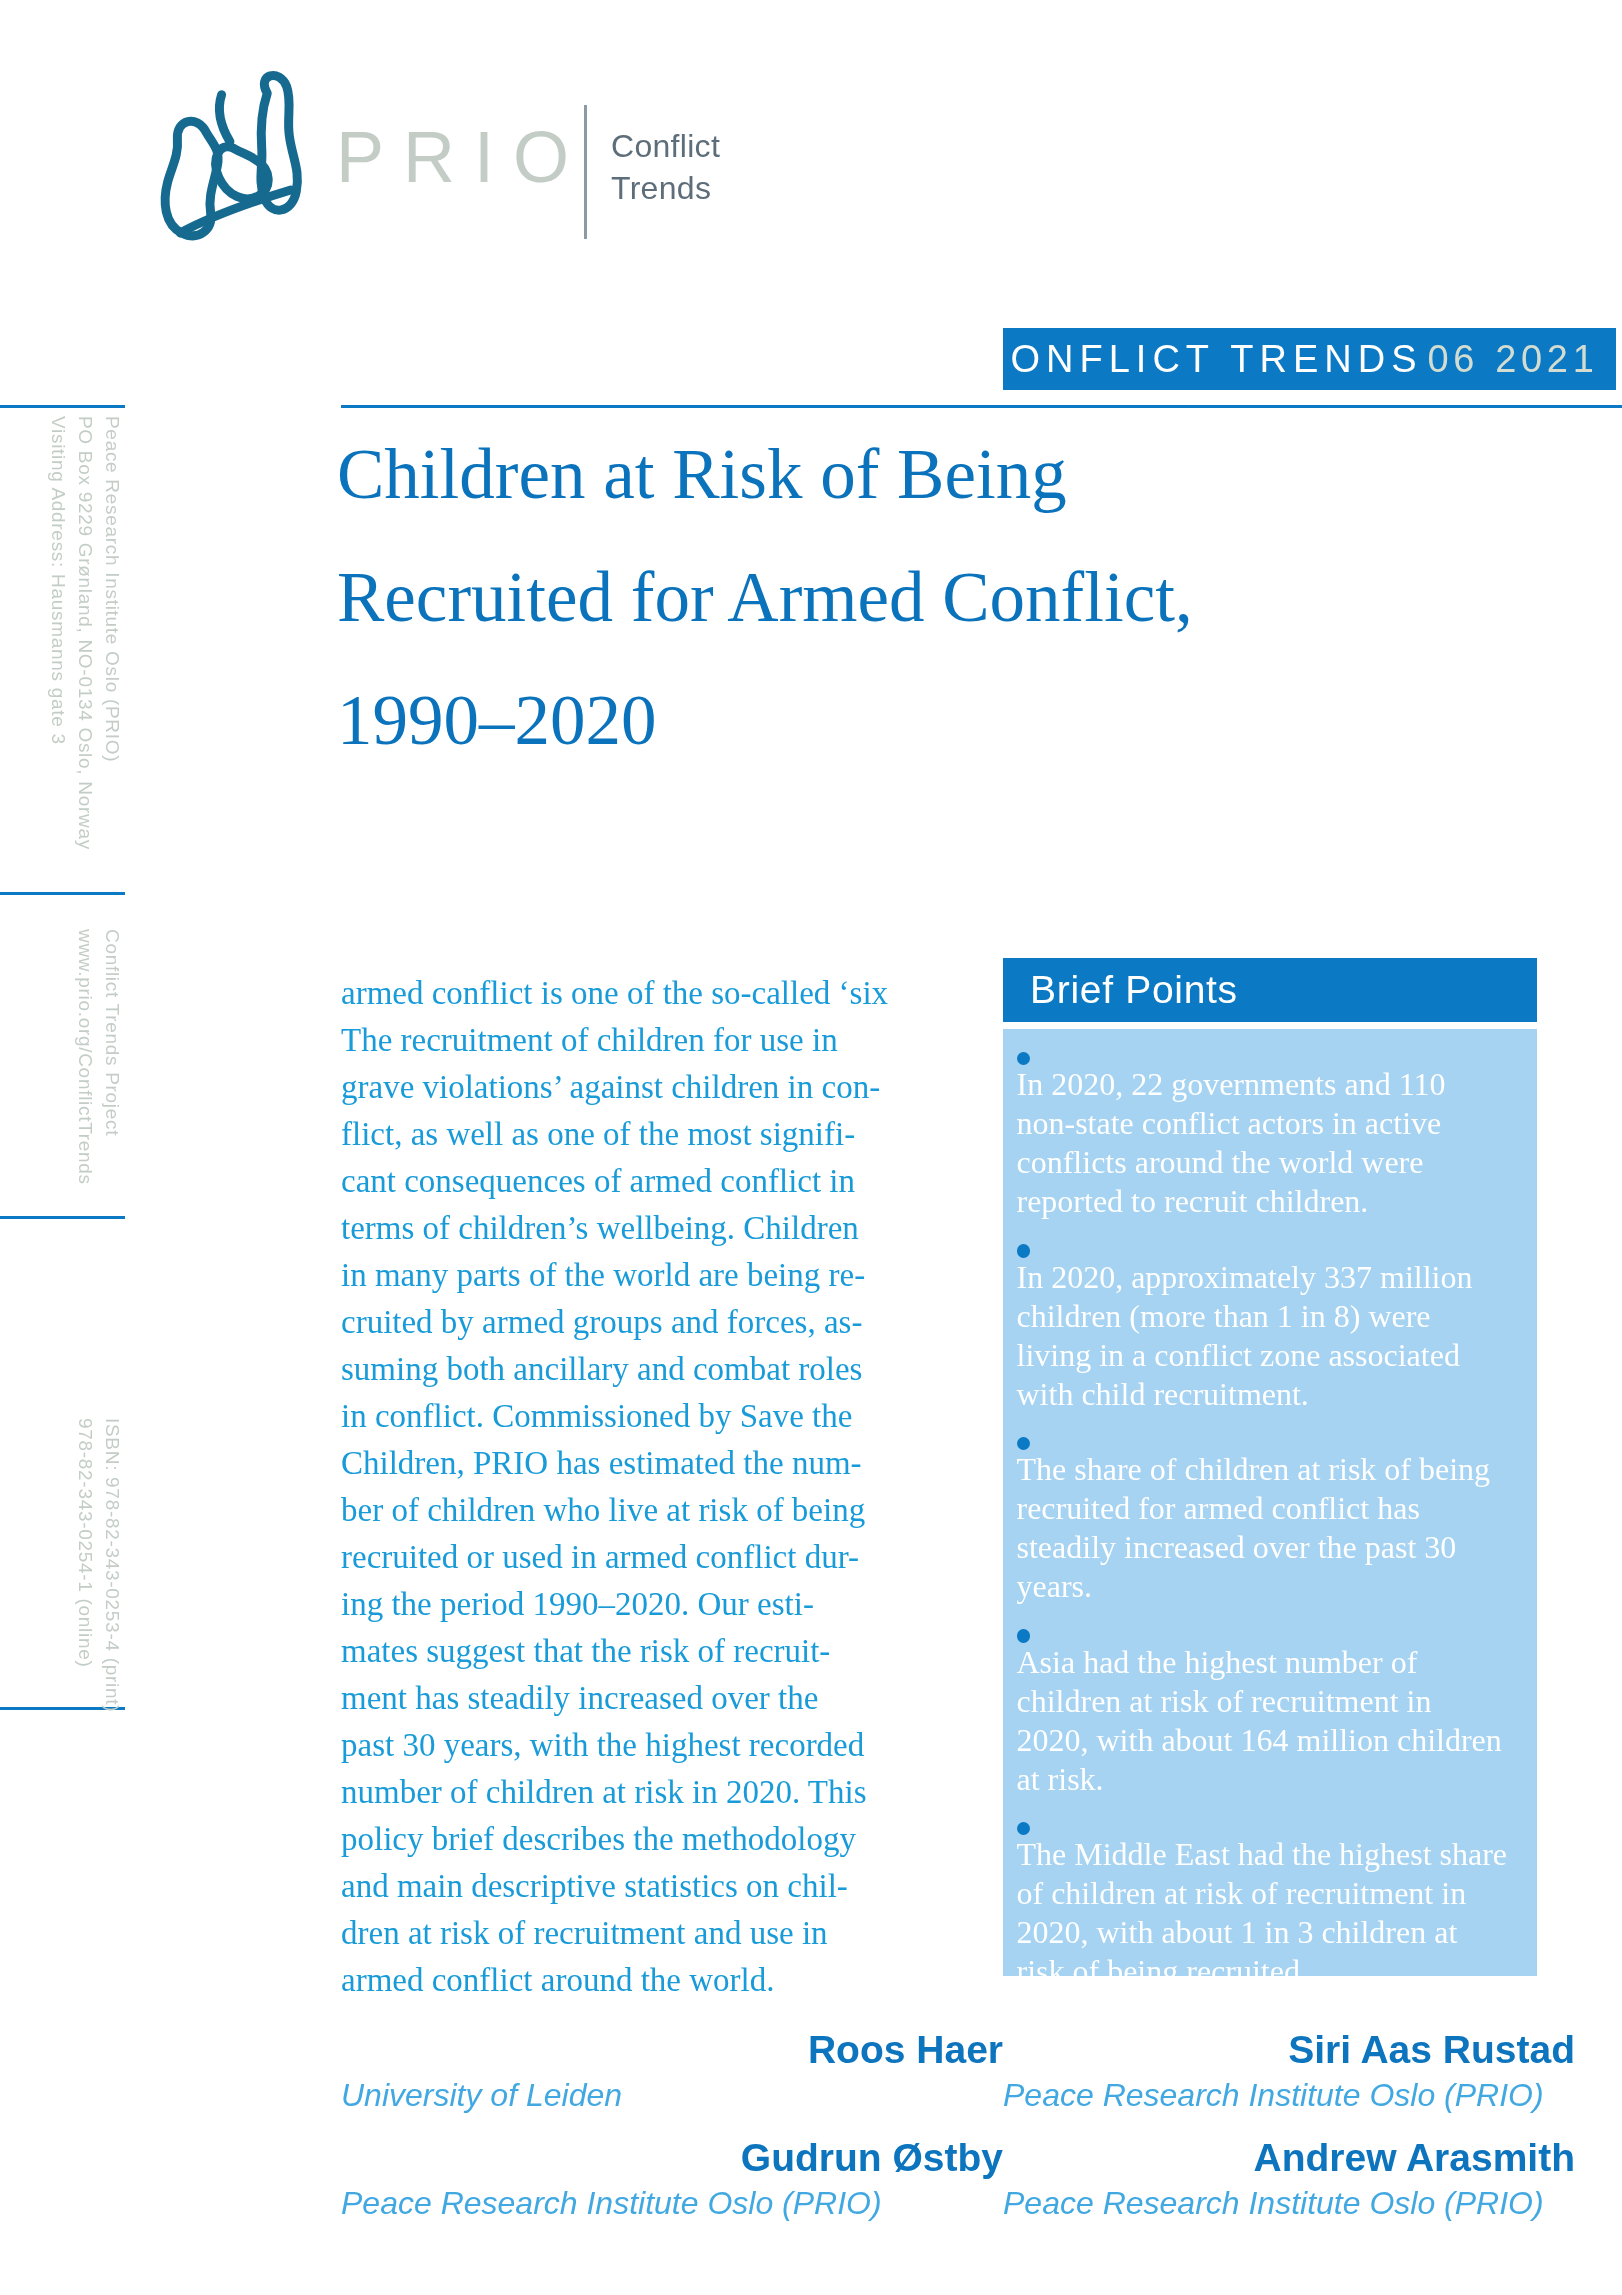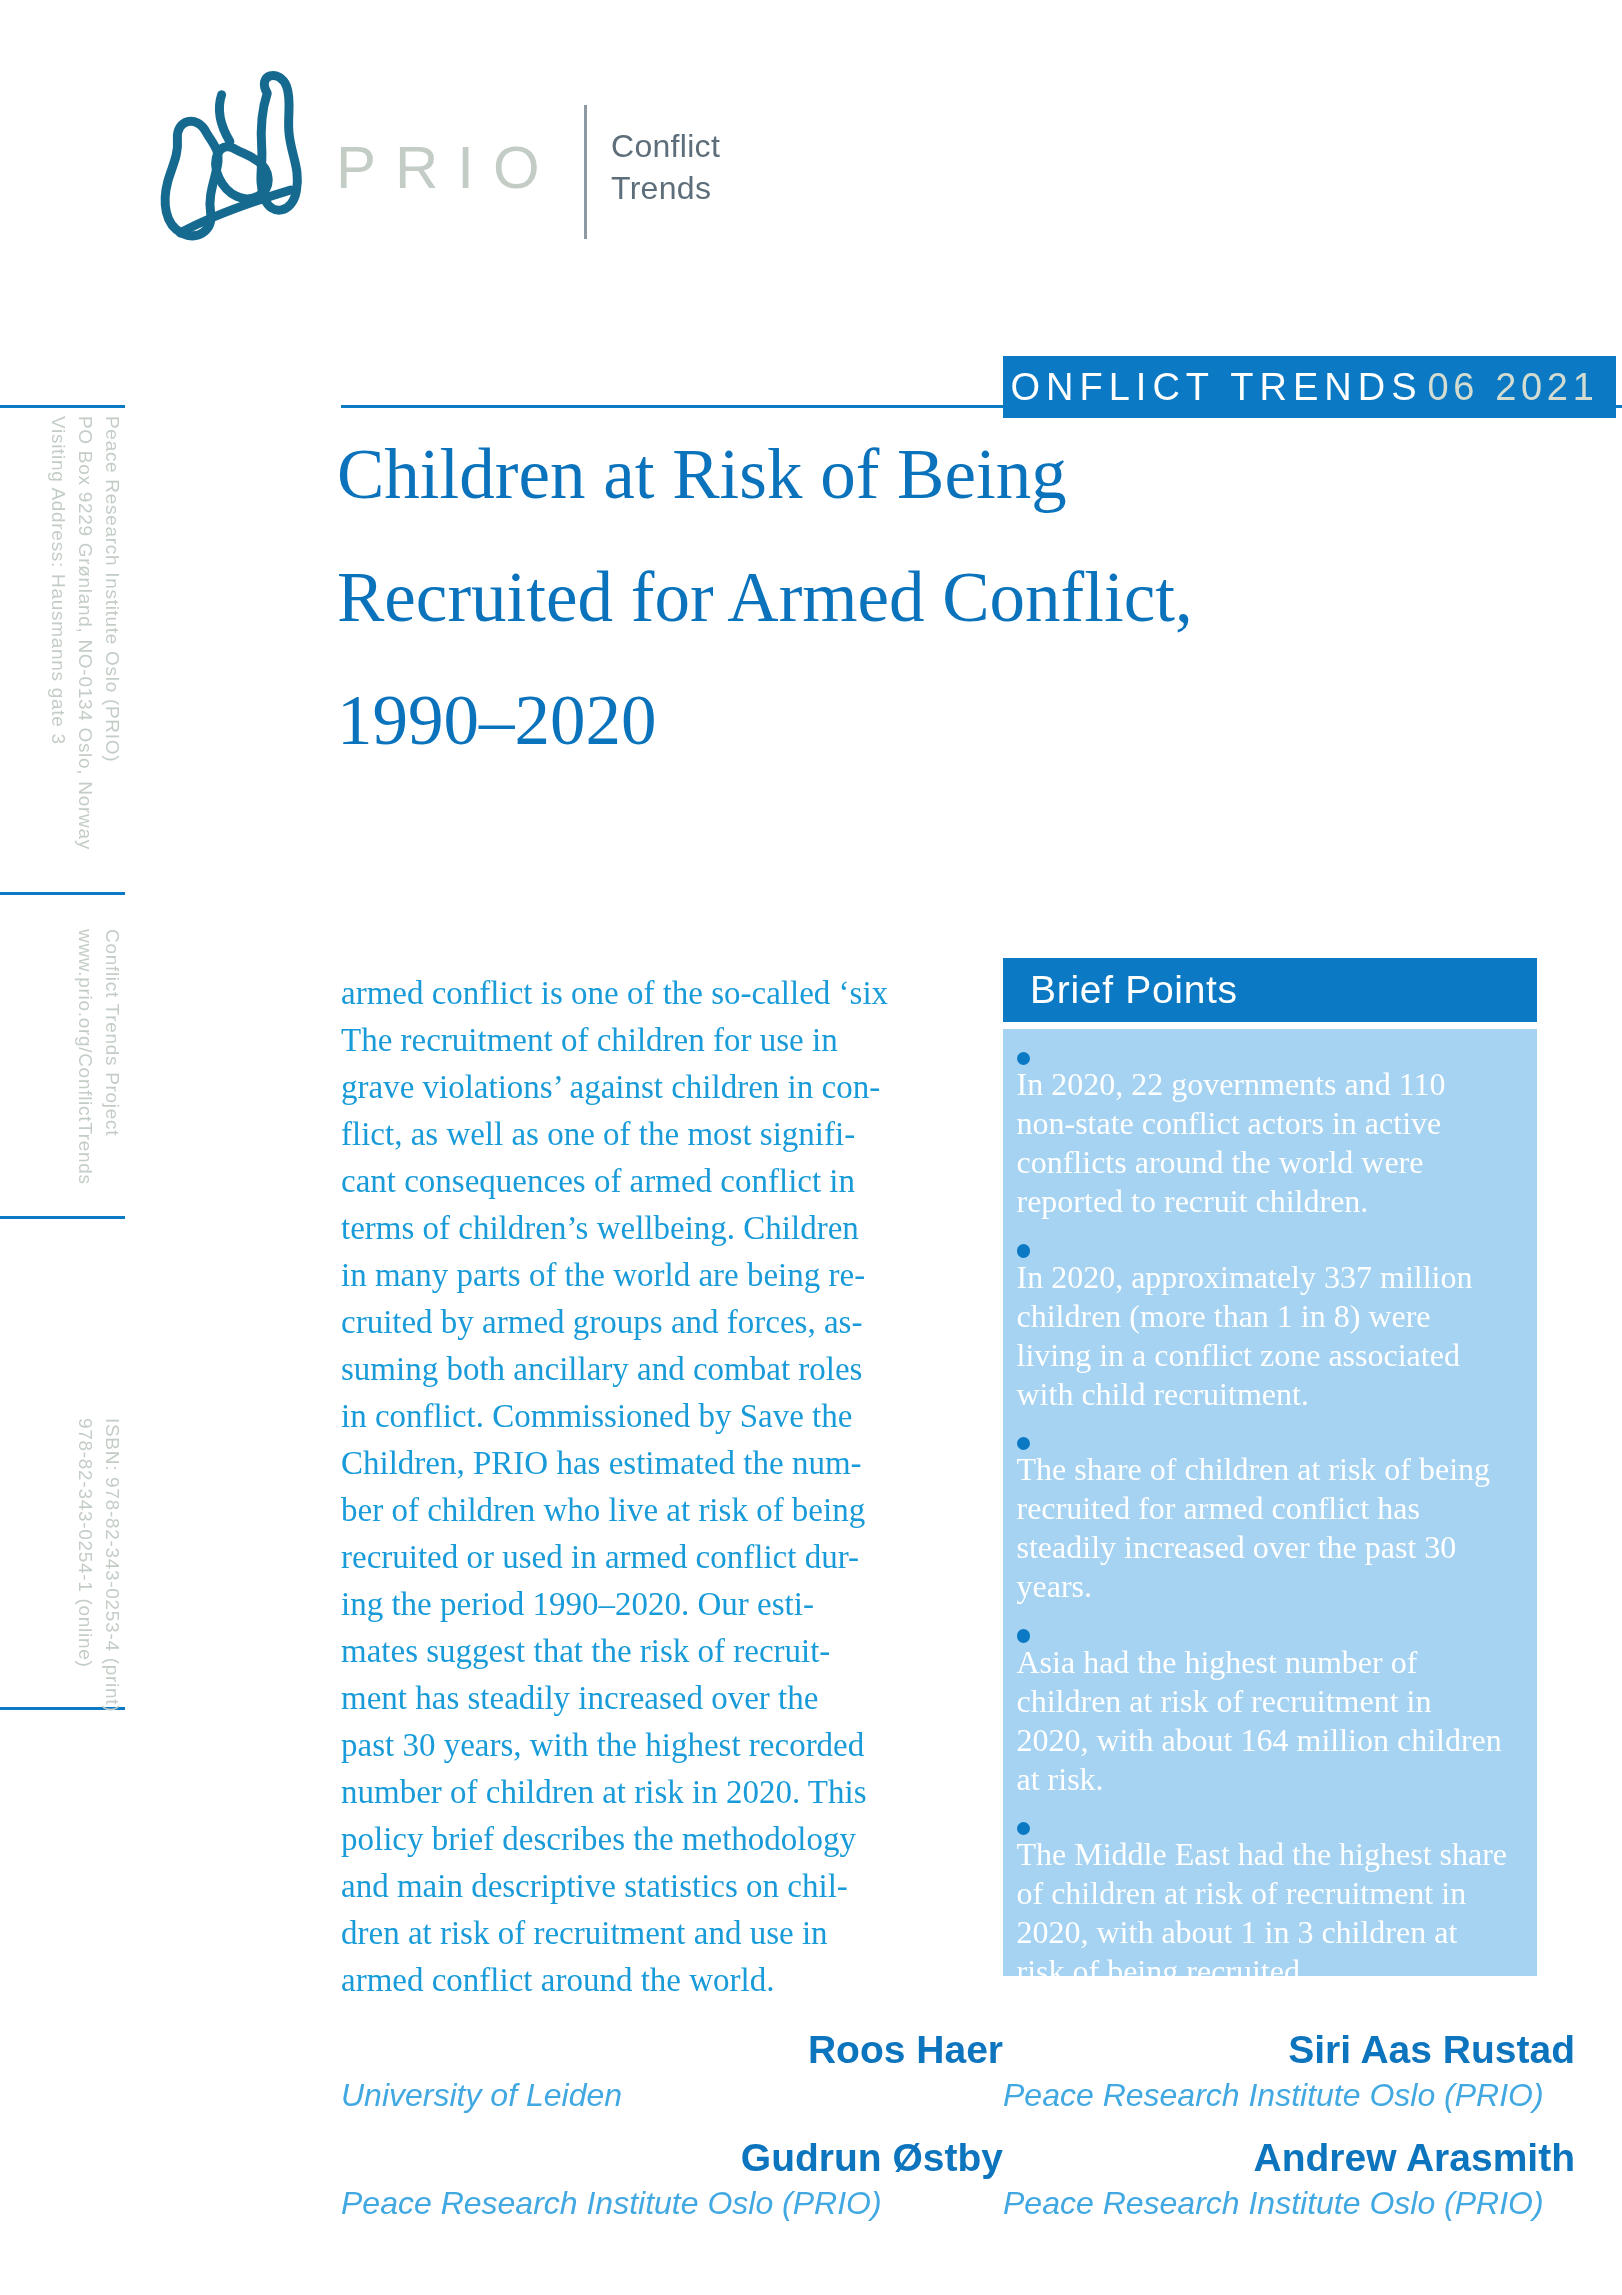--- a/index.html
+++ b/index.html
@@ -1,28 +1,28 @@
 <!DOCTYPE html>
 <html style="font-size:10.8px"><head>
 <meta charset="utf-8">
 <style>
   html,body{margin:0;padding:0;background:#ffffff;}
   .page{position:relative;width:1622px;height:2295px;background:#ffffff;overflow:hidden;
         font-family:"Liberation Sans", sans-serif;}
 
   
   .logo-svg{position:absolute;left:152px;top:67px;width:160px;height:197px;}
-  .wordmark{position:absolute;left:336px;top:123px;font-size:60px;line-height:90px;
+  .wordmark{position:absolute;left:336px;top:112px;font-size:72px;line-height:90px;
             letter-spacing:19px;color:#c3cdc6;}
   .logo-divider{position:absolute;left:584px;top:105px;width:2.7px;height:134px;background:#8d9aa3;}
   .lockup{position:absolute;left:611px;top:125px;font-size:32px;line-height:42px;
           color:#5d6e7a;letter-spacing:0.3px;}
 
   
-  .issue-bar{position:absolute;left:1003px;top:356px;width:613px;height:62px;background:#0b79c3;
+  .issue-bar{position:absolute;left:1003px;top:328px;width:613px;height:62px;background:#0b79c3;
              display:flex;align-items:center;justify-content:flex-end;box-sizing:border-box;
              padding-right:17.5px;}
   .series{color:#ffffff;font-size:38px;letter-spacing:6px;white-space:nowrap;}
   .issue-num{color:#d2dcd1;font-size:38px;letter-spacing:4.7px;margin-left:5px;}
   .issue-year{color:#d2dcd1;font-size:38px;letter-spacing:4.7px;}
   .bar-sep{width:2.7px;height:46px;background:#ffffff;margin:0 8px;align-self:flex-start;}
 
   .rule{position:absolute;height:3.4px;background:#0b79c3;}
   #rule-left{left:0;top:405px;width:125px;}
   #rule-main{left:341px;top:405px;width:1282px;}

